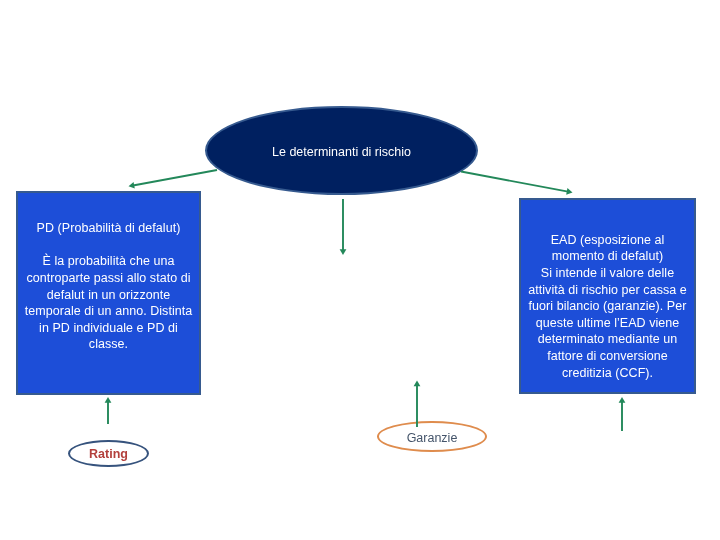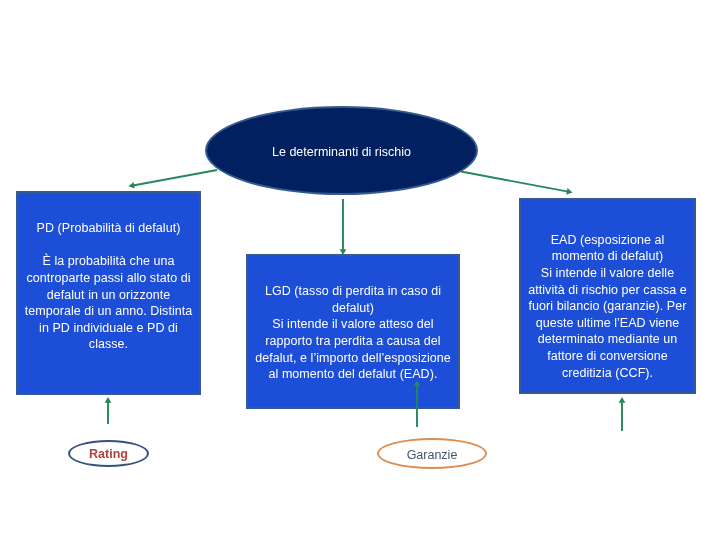--- a/index.html
+++ b/index.html
@@ -42,46 +42,38 @@
     <span class="txt">PD (Probabilità di defalut)
 
 È la probabilità che una
 controparte passi allo stato di
 defalut in un orizzonte
 temporale di un anno. Distinta
 in PD individuale e PD di
 classe.</span>
   </div>
 
-  <div class="node box" style="left:246px;top:254px;width:214px;height:155px;padding-top:3px;">
-    <span class="txt">LGD (tasso di perdita in caso di
-defalut)
-Si intende il valore atteso del
-rapporto tra perdita a causa del
-defalut, e l’importo dell’esposizione
-al momento del defalut (EAD).</span>
-  </div>
 
   <div class="node box" style="left:519px;top:198px;width:177px;height:196px;padding-top:21px;">
     <span class="txt">EAD (esposizione al
 momento di defalut)
 Si intende il valore delle
 attività di rischio per cassa e
 fuori bilancio (garanzie). Per
 queste ultime l’EAD viene
 determinato mediante un
 fattore di conversione
 creditizia (CCF).</span>
   </div>
 
   <div class="oval oval-blue oval-rating" style="left:68px;top:440px;width:81px;height:27px;padding-top:1px;">
     <span class="txt">Rating</span>
   </div>
 
-  <div class="oval oval-orange" style="left:377px;top:438px;width:110px;height:31px;padding-top:3px;">
+  <div class="oval oval-orange" style="left:377px;top:421px;width:110px;height:31px;padding-top:3px;">
     <span class="txt">Garanzie</span>
   </div>
 
 
   <svg class="edges" viewBox="0 0 720 540">
     <g stroke="#23885a" stroke-width="1.9" fill="#23885a" stroke-linecap="butt">
       <line x1="217" y1="170" x2="131.64" y2="185.72"></line>
       <polygon points="128.50,186.30 133.59,181.91 134.82,188.59" stroke="none"></polygon>
       <line x1="343" y1="199" x2="343.00" y2="251.81"></line>
       <polygon points="343.00,255.00 339.60,249.20 346.40,249.20" stroke="none"></polygon>

